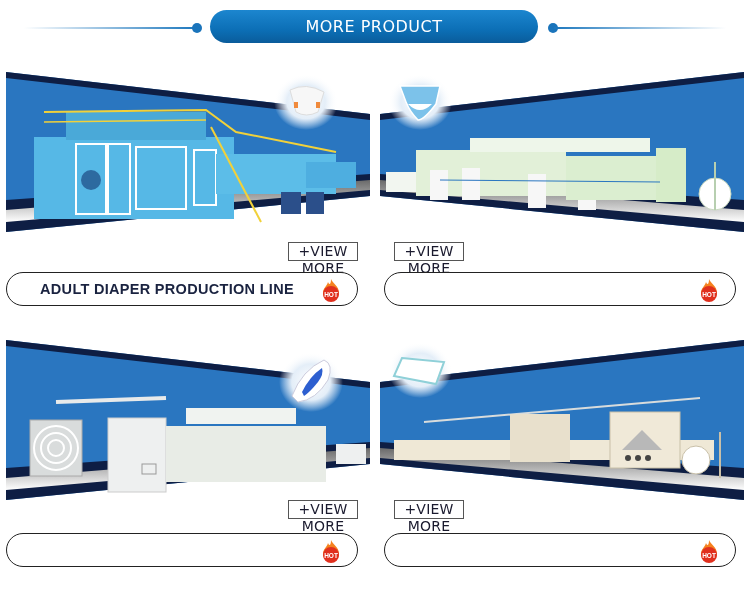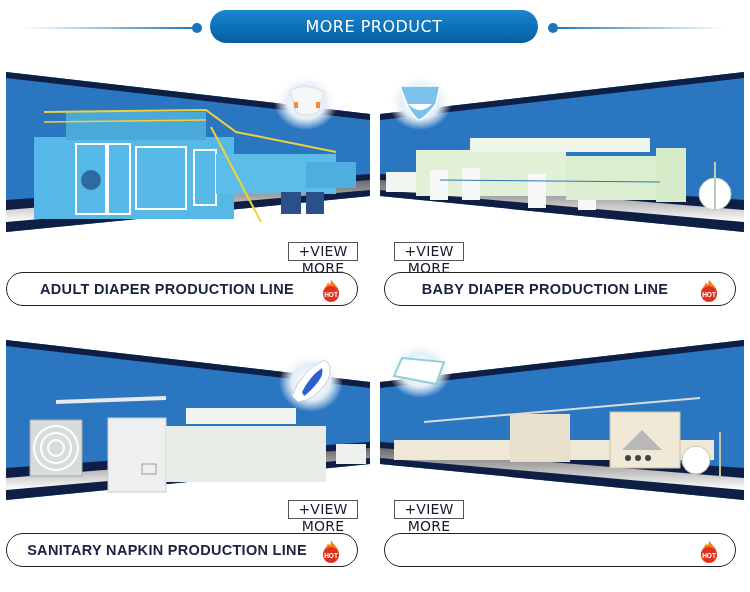--- a/index.html
+++ b/index.html
@@ -107,21 +107,20 @@
     <circle cx="335" cy="122" r="16" fill="#ffffff" stroke="#c9d9c0"></circle>
     <line x1="335" y1="90" x2="335" y2="138" stroke="#b7cfb0" stroke-width="2"></line>
     <line x1="60" y1="108" x2="280" y2="110" stroke="#2a76c0" stroke-width="1"></line>
     <ellipse cx="40" cy="30" rx="32" ry="28" fill="url(#glow2)"></ellipse>
     <path d="M20,14 L60,14 L56,32 Q44,48 38,48 Q30,40 26,30 Z" fill="#7cc2ea" stroke="#fff" stroke-width="1.5"></path>
     <path d="M28,32 Q40,44 52,32" fill="#ffffff"></path>
   </svg>
 </div>
 <div class="view-more" style="left:394px; top:242px;">+VIEW MORE</div>
 <div class="title-pill" style="left:384px; top:272px;">
-  <span class="label">BABY DIAPER PRODUCTION LINE</span>
   <svg class="hot" viewBox="0 0 24 26">
     <path d="M12,1 C14,6 20,8 20,15 A8,8 0 0 1 4,15 C4,10 8,8 9,4 C10,7 12,7 12,1 Z" fill="#f5821f"></path>
     <circle cx="12" cy="16" r="8" fill="#e0301e"></circle>
     <text x="12" y="18.5" text-anchor="middle" font-size="6.5" font-weight="bold" fill="#fff" font-family="Liberation Sans, sans-serif">HOT</text>
   </svg>
 </div>
 
 <div class="panel" style="left:6px; top:340px;">
   <svg width="364" height="166" viewBox="0 0 364 166">
     <defs>
@@ -149,21 +148,20 @@
     <rect x="180" y="68" width="110" height="16" fill="#f0f3f0"></rect>
     <line x1="50" y1="62" x2="160" y2="58" stroke="#e8eaea" stroke-width="4"></line>
     <rect x="330" y="104" width="30" height="20" fill="#eef0f0"></rect>
     <ellipse cx="305" cy="42" rx="32" ry="30" fill="url(#glow3)"></ellipse>
     <path d="M286,56 Q296,30 318,20 Q328,24 322,40 Q310,60 292,62 Z" fill="#ffffff" stroke="#ccd"></path>
     <path d="M296,52 Q304,36 316,28 Q318,34 312,42 Q304,52 298,56 Z" fill="#2d5fd0"></path>
   </svg>
 </div>
 <div class="view-more" style="left:288px; top:500px;">+VIEW MORE</div>
 <div class="title-pill" style="left:6px; top:533px;">
-  <span class="label">SANITARY NAPKIN PRODUCTION LINE</span>
   <svg class="hot" viewBox="0 0 24 26">
     <path d="M12,1 C14,6 20,8 20,15 A8,8 0 0 1 4,15 C4,10 8,8 9,4 C10,7 12,7 12,1 Z" fill="#f5821f"></path>
     <circle cx="12" cy="16" r="8" fill="#e0301e"></circle>
     <text x="12" y="18.5" text-anchor="middle" font-size="6.5" font-weight="bold" fill="#fff" font-family="Liberation Sans, sans-serif">HOT</text>
   </svg>
 </div>
 
 <div class="panel" style="left:380px; top:340px;">
   <svg width="364" height="166" viewBox="0 0 364 166">
     <defs>

